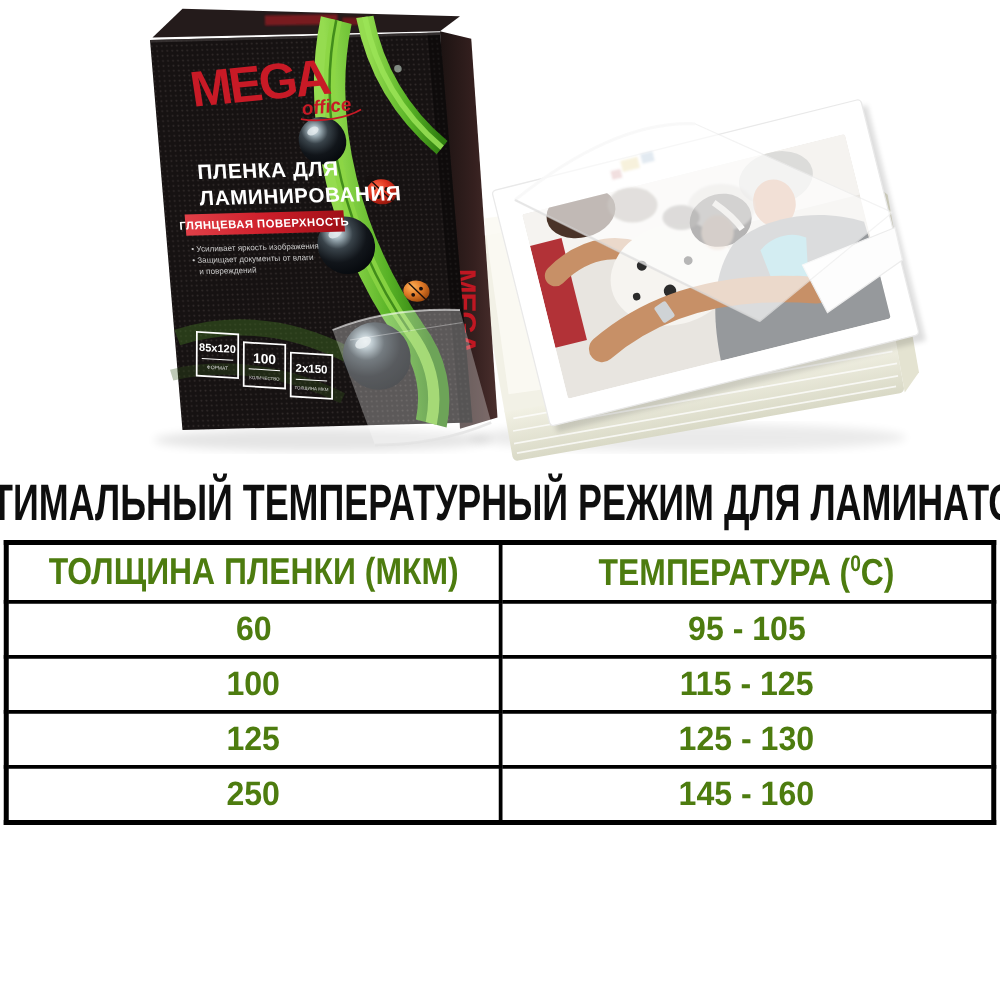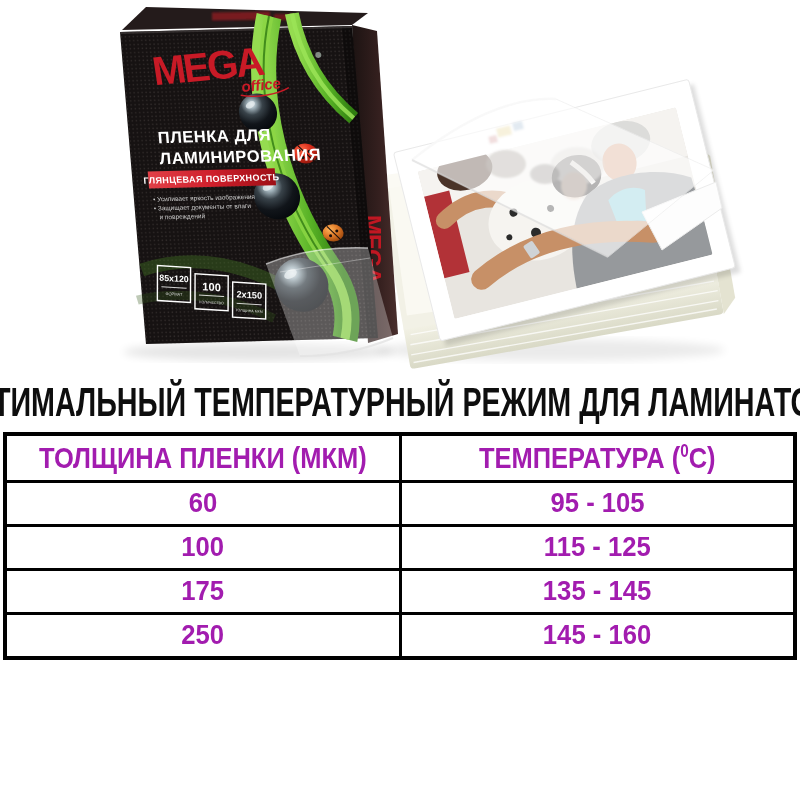--- a/index.html
+++ b/index.html
@@ -6,21 +6,21 @@
   body{width:800px;height:800px;background:#ffffff;overflow:hidden;position:relative;
        font-family:"Liberation Sans", sans-serif;}
   .stage{position:absolute;left:0;top:0;width:800px;height:378px;}
   .heading-wrap{position:absolute;left:0;top:379px;width:800px;height:46px;
                 display:flex;align-items:center;justify-content:center;}
   .heading-text{display:inline-block;white-space:nowrap;font-size:41px;font-weight:700;
                 color:#0e0e0e;transform:scaleX(0.70);transform-origin:center;letter-spacing:0;}
   table.temp{position:absolute;left:3px;top:432px;width:794px;border-collapse:collapse;
              table-layout:fixed;border:4px solid #000;}
   table.temp th, table.temp td{border:3px solid #000;text-align:center;vertical-align:middle;
-             padding:0;color:#a21caf;}
+             padding:0;color:#4d7c0f;}
   table.temp th{height:44px;}
   table.temp td{height:41px;text-decoration:underline;}
   .cond{display:inline-block;white-space:nowrap;font-weight:700;}
   .head-text{font-size:30px;transform:scaleX(0.85);transform-origin:center;}
   .head-text sup{font-size:60%;vertical-align:super;font-weight:700;}
   .cell-text{font-size:27px;transform:scaleX(0.95);transform-origin:center;}
 </style>
 </head>
 <body>
 
@@ -268,21 +268,21 @@
   <tbody>
       <tr>
         <td><span class="cond cell-text">60</span></td>
         <td><span class="cond cell-text">95 - 105</span></td>
       </tr>
       <tr>
         <td><span class="cond cell-text">100</span></td>
         <td><span class="cond cell-text">115 - 125</span></td>
       </tr>
       <tr>
-        <td><span class="cond cell-text">175</span></td>
-        <td><span class="cond cell-text">135 - 145</span></td>
+        <td><span class="cond cell-text">125</span></td>
+        <td><span class="cond cell-text">125 - 130</span></td>
       </tr>
       <tr>
         <td><span class="cond cell-text">250</span></td>
         <td><span class="cond cell-text">145 - 160</span></td>
       </tr>
     </tbody>
 </table>
 
 </body></html>

